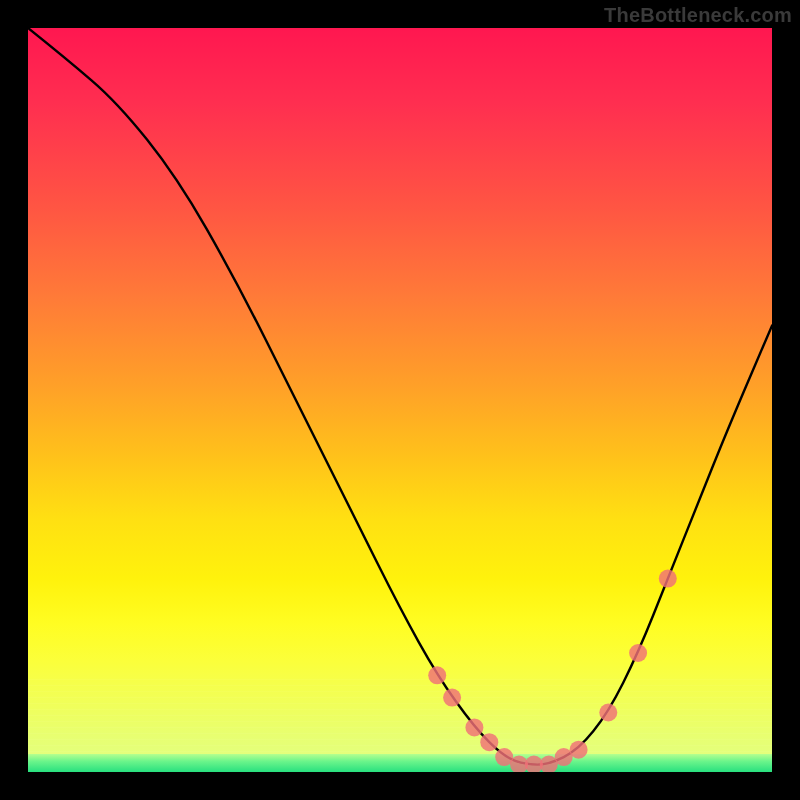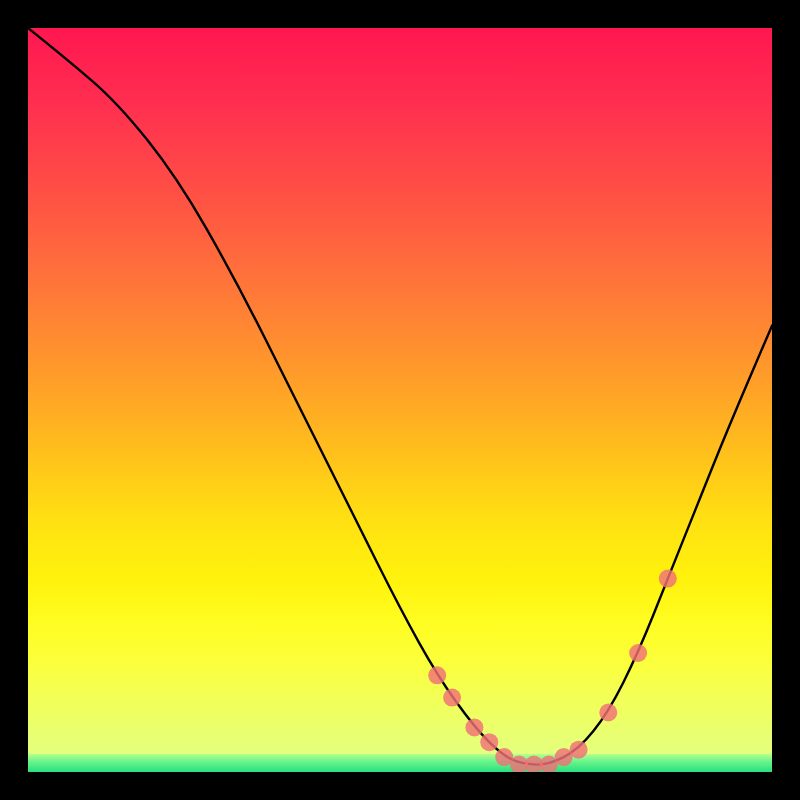--- a/index.html
+++ b/index.html
@@ -85,20 +85,21 @@
     top: 0; left: 0;
     width: 100%;
     height: 100%;
     pointer-events: none;
   }
 </style>
 </head>
 <body>
 
 <div class="frame">
+  <div class="watermark">TheBottleneck.com</div>
 
   <div class="plot">
     <div class="stripes"></div>
     <div class="green-band"></div>
 
     <svg class="curve" viewBox="0 0 744 744" preserveAspectRatio="none">
       <path id="curve-path" fill="none" stroke="#000000" stroke-width="2.4" stroke-linecap="round" d="M 0.0 0.0 Q 37.2 29.8 63.2 52.1 Q 89.3 74.4 119.0 111.6 Q 148.8 148.8 178.6 200.9 Q 208.3 253.0 238.1 312.5 Q 267.8 372.0 297.6 431.5 Q 327.4 491.0 349.7 535.7 Q 372.0 580.3 390.6 613.8 Q 409.2 647.3 427.8 673.3 Q 446.4 699.4 461.3 714.2 Q 476.2 729.1 487.3 732.8 Q 498.5 736.6 509.6 736.6 Q 520.8 736.6 535.7 729.1 Q 550.6 721.7 565.4 703.1 Q 580.3 684.5 595.2 654.7 Q 610.1 625.0 625.0 587.8 Q 639.8 550.6 654.7 513.4 Q 669.6 476.2 684.5 439.0 Q 699.4 401.8 721.7 349.7 T 744.0 297.6"></path>
       <g id="marker-group">
           <circle cx="409.2" cy="647.3" r="9" fill="#f07078" fill-opacity="0.82"></circle>
           <circle cx="424.1" cy="669.6" r="9" fill="#f07078" fill-opacity="0.82"></circle>

